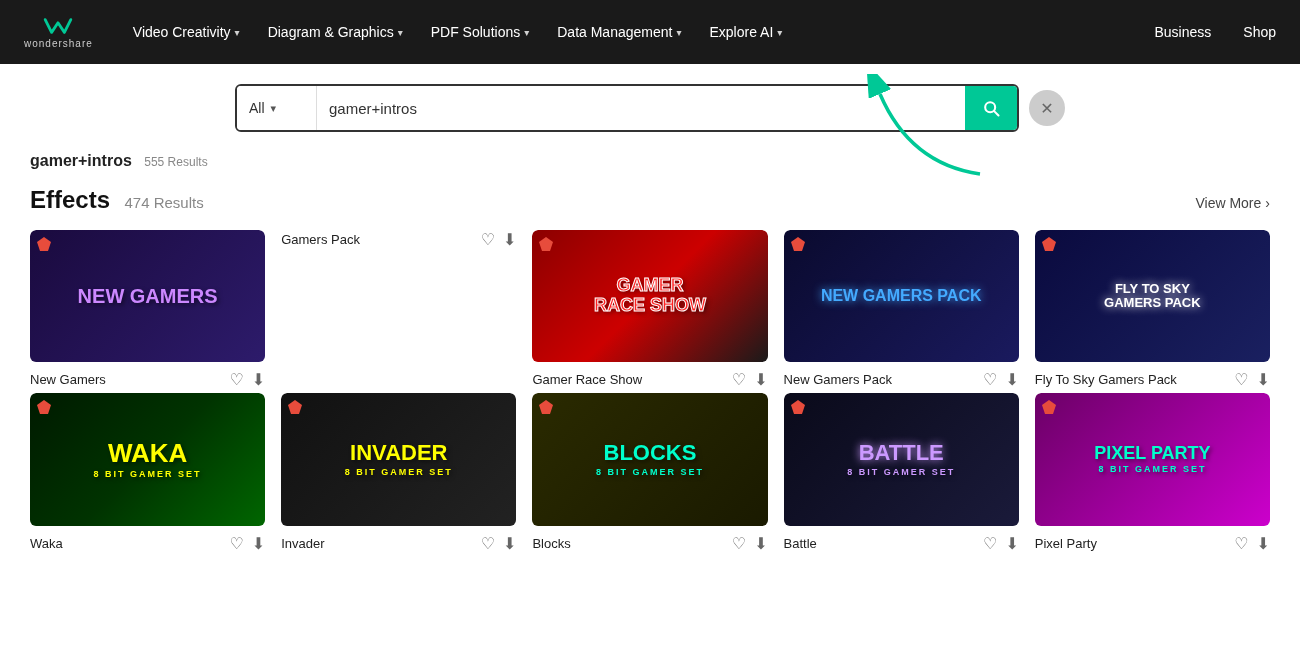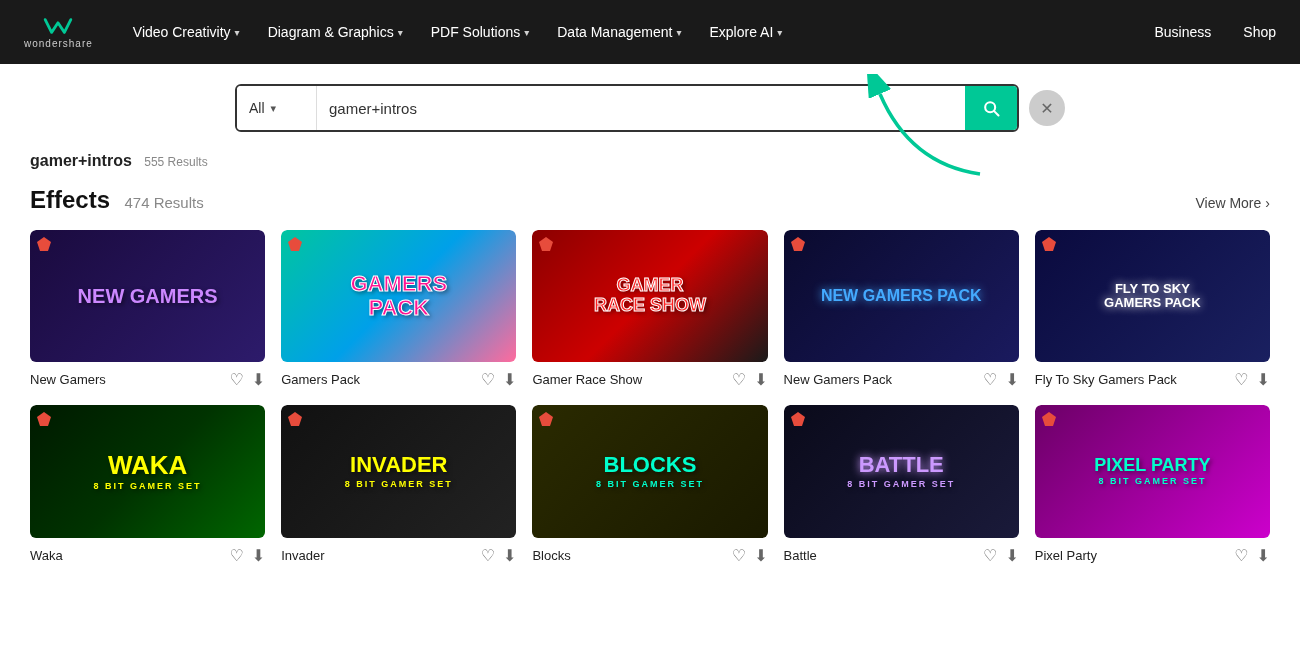--- a/index.html
+++ b/index.html
@@ -382,28 +382,20 @@
       <div class="card-label">
         <span>New Gamers</span>
         <div class="card-actions">
           <span class="card-action-icon">♡</span>
           <span class="card-action-icon">⬇</span>
         </div>
       </div>
     </div>
 
     <div class="card">
-      <div class="card-thumb thumb-2">
-        <svg class="gem-badge" viewBox="0 0 16 16">
-            <polygon points="8,1 15,6 12,15 4,15 1,6"></polygon>
-          </svg>
-        <div class="thumb-inner">
-          <div class="thumb-text" style="color:#ff1493;font-size:22px;-webkit-text-stroke:1px #fff;">GAMERS<br>PACK</div>
-        </div>
-      </div>
       <div class="card-label">
         <span>Gamers Pack</span>
         <div class="card-actions">
           <span class="card-action-icon">♡</span>
           <span class="card-action-icon">⬇</span>
         </div>
       </div>
     </div>
 
     <div class="card">
@@ -455,21 +447,21 @@
         <span>Fly To Sky Gamers Pack</span>
         <div class="card-actions">
           <span class="card-action-icon">♡</span>
           <span class="card-action-icon">⬇</span>
         </div>
       </div>
     </div>
 
   </div>
 
-  <div class="cards-grid" style="margin-top:16px;">
+  <div class="cards-grid" style="margin-top:4px;">
 
     <div class="card">
       <div class="card-thumb thumb-6">
         <svg class="gem-badge" viewBox="0 0 16 16">
             <polygon points="8,1 15,6 12,15 4,15 1,6"></polygon>
           </svg>
         <div class="thumb-inner">
           <div class="thumb-text yellow" style="font-size:26px;">WAKA</div>
           <div class="thumb-text yellow thumb-sub">8 BIT GAMER SET</div>
         </div>

